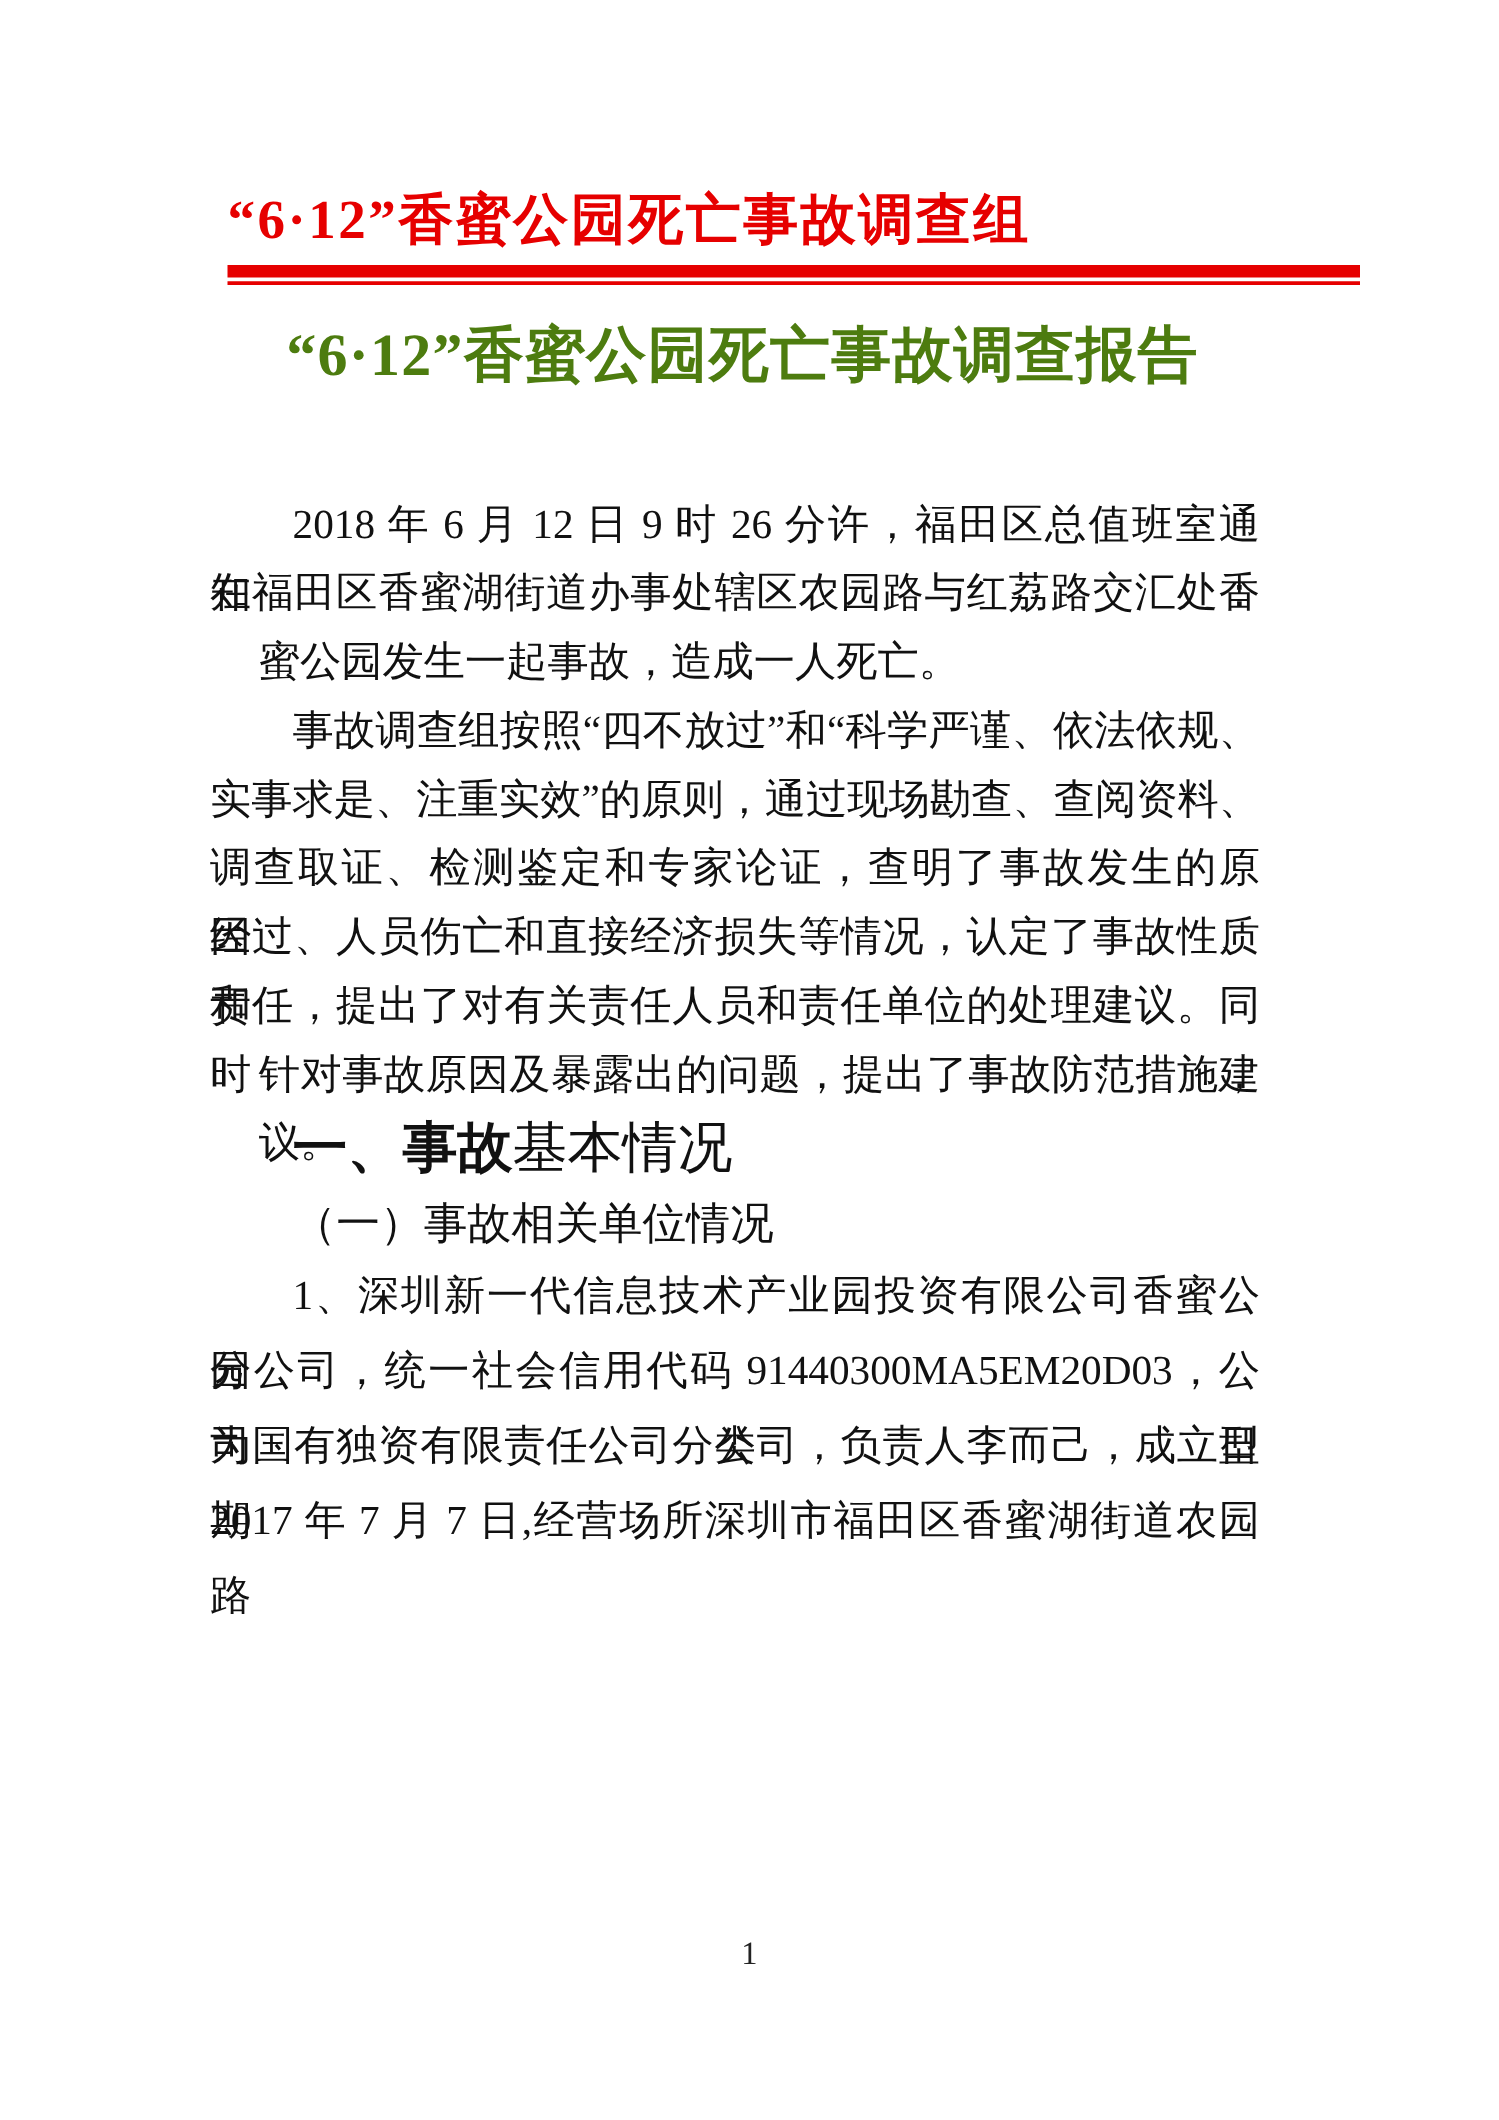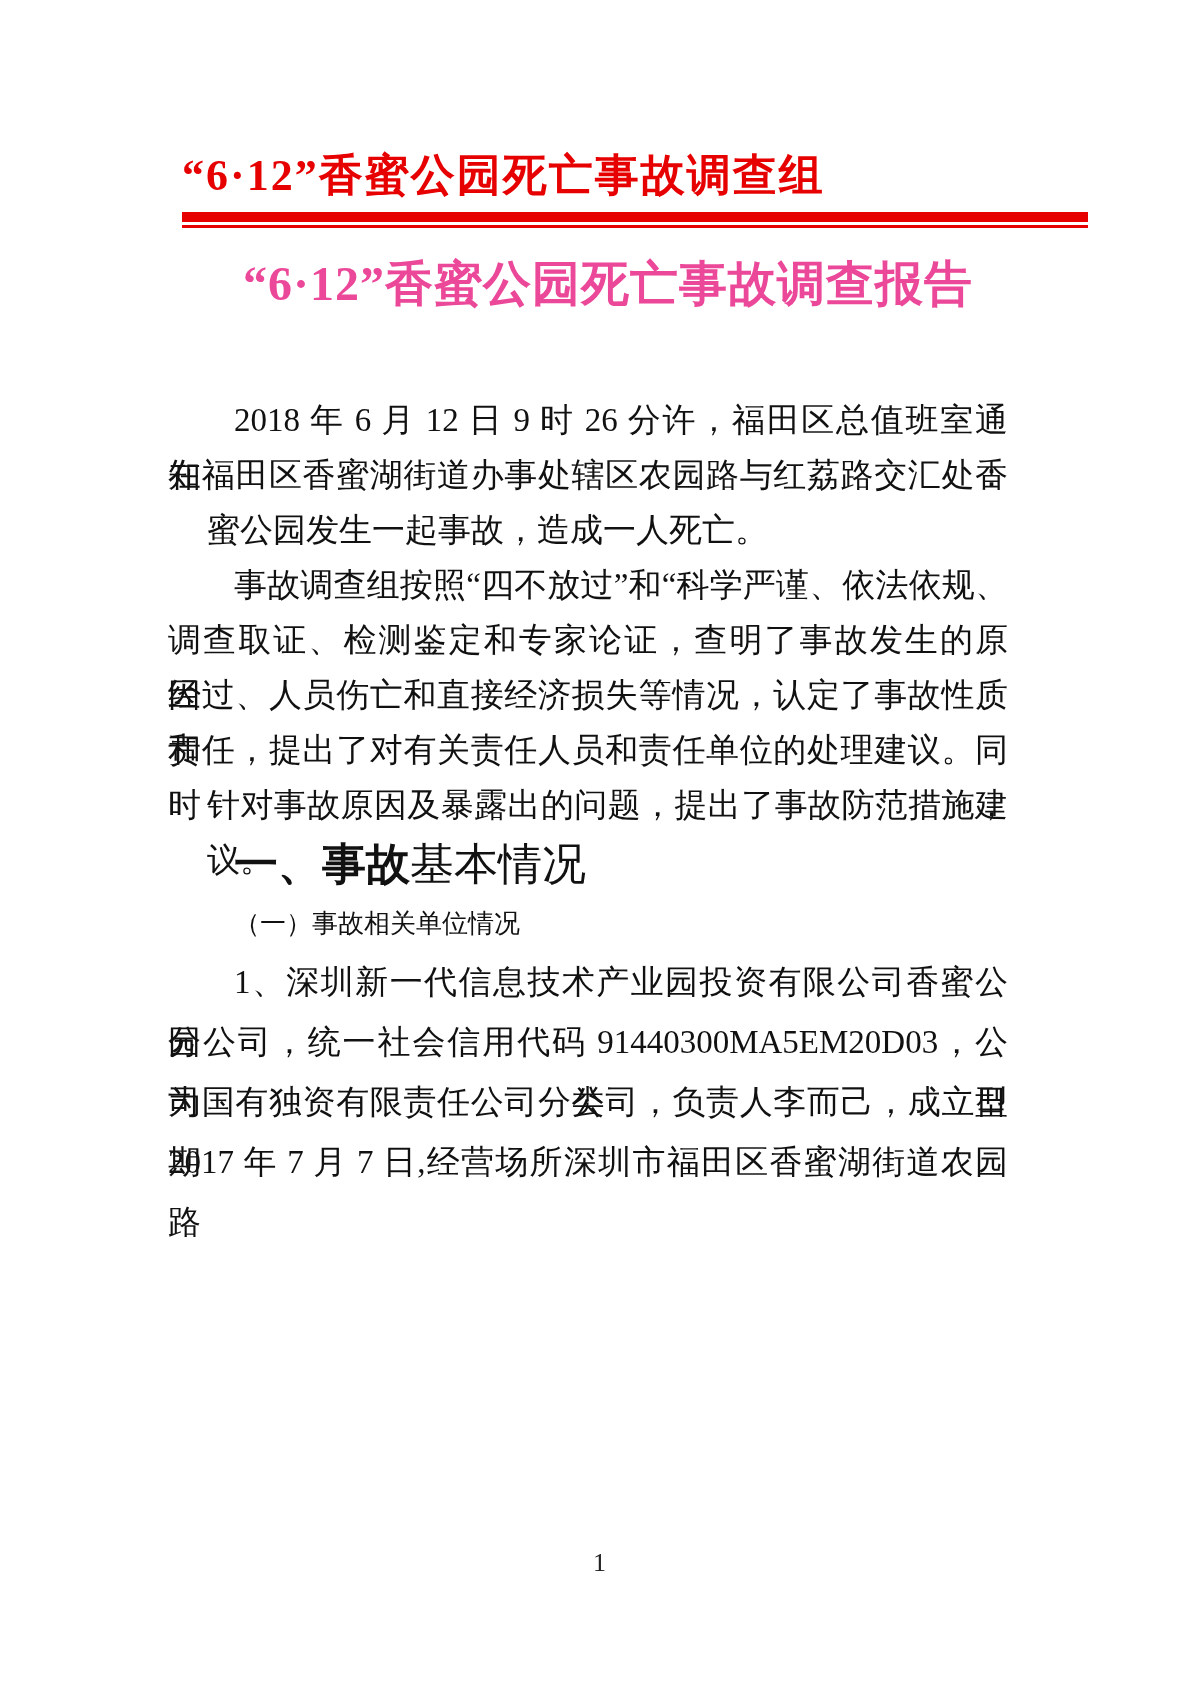--- a/index.html
+++ b/index.html
@@ -22,26 +22,26 @@
     letter-spacing: 2px;
     color: var(--accent);
     white-space: nowrap;
   }
   .red-rule { position: absolute; top: 212px; left: 182px; width: 906px; }
   .rule-thick { height: 10px; background: var(--accent); }
   .rule-thin  { height: 3px; margin-top: 3px; background: var(--accent); }
 
   .doc-title {
     position: absolute;
-    top: 252px; left: 178px; width: 860px;
+    top: 252px; left: 164px; width: 860px;
     text-align: center;
     font-size: 48px;
     font-weight: bold;
     letter-spacing: 1px;
-    color: #ec4899;
+    color: #4d7c0f;
     white-space: nowrap;
   }
 
   .doc-body {
     position: absolute;
     top: 393px; left: 168px; width: 840px;
   }
   .body-line {
     height: 55px; line-height: 55px;
     font-size: 33px;
@@ -57,21 +57,21 @@
     padding-left: 66px;
     font-family: "Liberation Sans", "DejaVu Sans", sans-serif;
     font-size: 44px;
   }
   .h1-bold { font-weight: bold; }
   .h1-reg  { font-weight: normal; }
 
   .block-heading2 {
     height: 57px; line-height: 57px;
     padding-left: 66px;
-    font-size: 26px;
+    font-size: 35px;
   }
 
   
   .doc-body .block:last-child .body-line { height: 60px; line-height: 60px; }
 
   .page-footer {
     position: absolute;
     top: 1548px; left: 0; width: 100%;
     text-align: center;
   }
@@ -92,20 +92,21 @@
   <h1 class="doc-title">“6·12”香蜜公园死亡事故调查报告</h1>
 
   <div class="doc-body">
       <div class="block block-paragraph">
         <div class="body-line indent">2018 年 6 月 12 日 9 时 26 分许，福田区总值班室通知：</div>
         <div class="body-line">在福田区香蜜湖街道办事处辖区农园路与红荔路交汇处香</div>
         <div class="body-line para-end">蜜公园发生一起事故，造成一人死亡。</div>
       </div>
       <div class="block block-paragraph">
         <div class="body-line indent">事故调查组按照“四不放过”和“科学严谨、依法依规、</div>
+        <div class="body-line">实事求是、注重实效”的原则，通过现场勘查、查阅资料、</div>
         <div class="body-line">调查取证、检测鉴定和专家论证，查明了事故发生的原因、</div>
         <div class="body-line">经过、人员伤亡和直接经济损失等情况，认定了事故性质和</div>
         <div class="body-line">责任，提出了对有关责任人员和责任单位的处理建议。同时，</div>
         <div class="body-line para-end">针对事故原因及暴露出的问题，提出了事故防范措施建议。</div>
       </div>
       <div class="block block-heading1"><span class="h1-bold">一、事故</span><span class="h1-reg">基本情况</span></div>
       <div class="block block-heading2">（一）事故相关单位情况</div>
       <div class="block block-paragraph">
         <div class="body-line indent">1、深圳新一代信息技术产业园投资有限公司香蜜公园</div>
         <div class="body-line">分公司，统一社会信用代码 91440300MA5EM20D03，公司类型</div>

